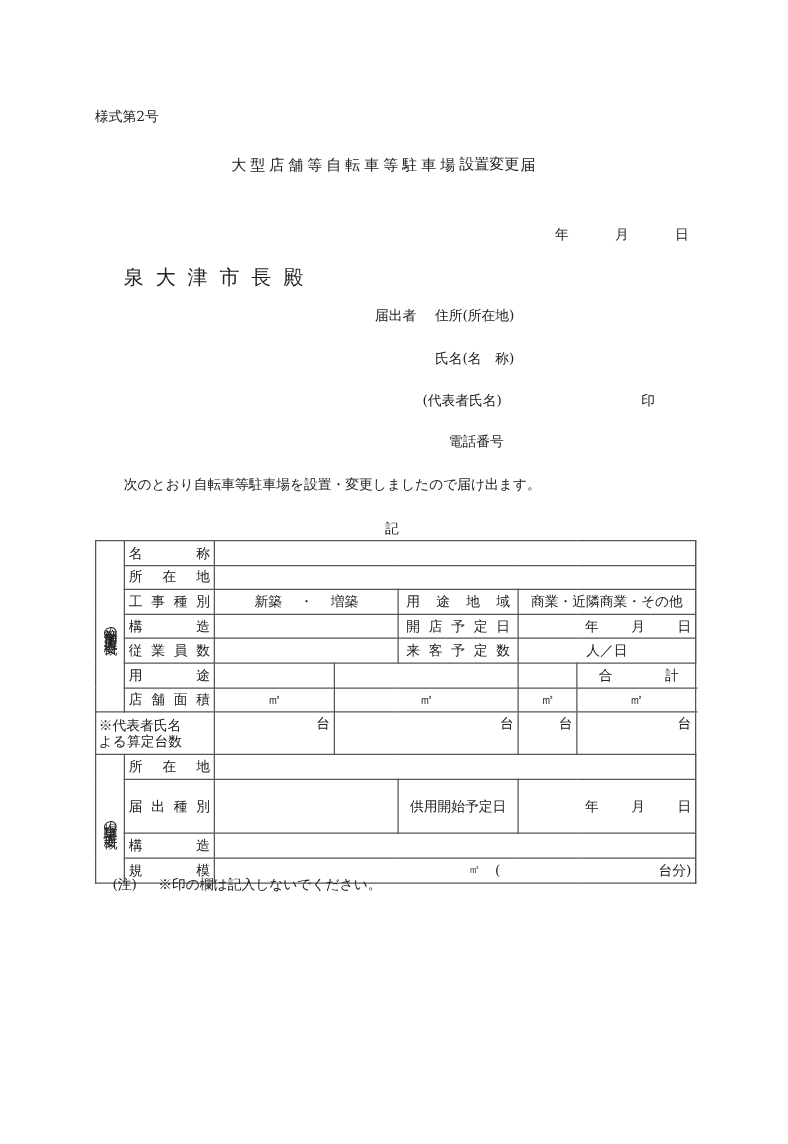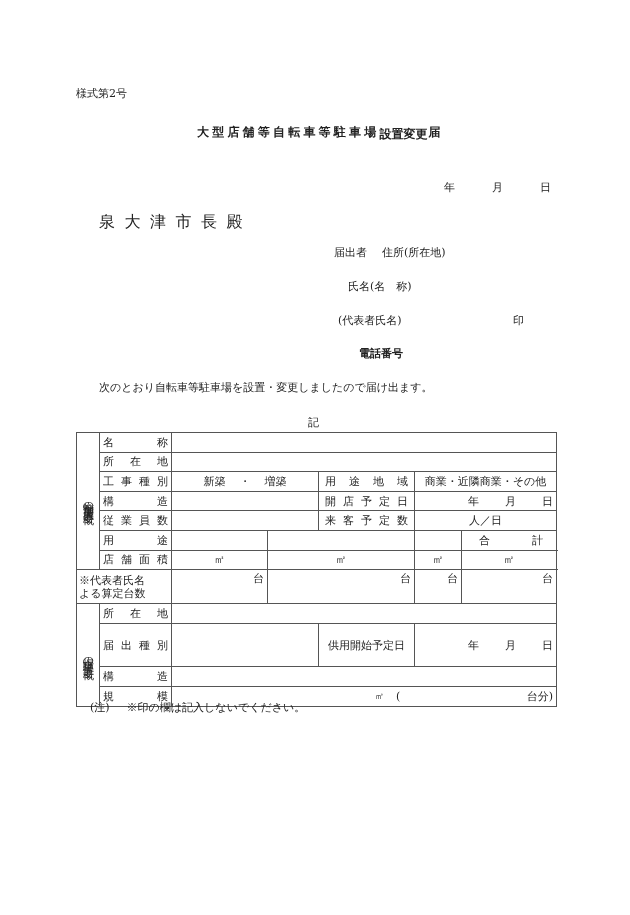--- a/index.html
+++ b/index.html
@@ -1,29 +1,29 @@
 <!DOCTYPE html>
 <html><head>
 <meta charset="utf-8">
 <style>
   html, body { margin:0; padding:0; background:#fff; }
   body { width:630px; height:915px; position:relative; font-family:"DejaVu Serif", "Liberation Serif", serif; color:#222; font-size:11px; overflow:hidden; }
   .abs { position:absolute; white-space:nowrap; }
   .form-no { left:76px; top:86px; font-size:11px; }
-  .title { left:197px; top:124px; font-size:12px; letter-spacing:3.2px; display:flex; align-items:flex-end;font-weight:bold; }
+  .title { left:185px; top:124px; font-size:12px; letter-spacing:3.2px; display:flex; align-items:flex-start; }
   .title .stack { display:inline-flex; flex-direction:row; line-height:14px; letter-spacing:0; margin:0 1px 0 0; }
   .title .tail { letter-spacing:0; }
   .date { left:444px; top:180px; word-spacing:0; }
   .date span { display:inline-block; }
   .addressee { left:99px; top:212px; letter-spacing:9.5px; font-size:16px; }
-  .applicant { left:300px; top:245px;margin-left:34px; }
+  .applicant { left:300px; top:245px; }
   .name { left:348px; top:279px; }
   .rep { left:338px; top:313px; }
   .seal { left:513px; top:313px; }
-  .phone { left:359px; top:346px;font-weight:bold; }
+  .phone { left:359px; top:346px; }
   .body-text { left:99px; top:380px;text-align:center; }
   .ki { left:308px; top:415px; }
   .note { left:90px; top:700px; }
 
   table.form { position:absolute; left:76px; top:432px; width:480px; border-collapse:collapse; table-layout:fixed; }
   table.form td { border:1px solid #555; height:18.6px; padding:0 3px; font-size:11px; line-height:13px; vertical-align:middle; overflow:hidden; }
   table.form { border:1.5px solid #555; }
   .vert { writing-mode:vertical-rl; text-orientation:upright; text-align:center; letter-spacing:-1px; font-size:11px; padding:0 !important; }
   .label { display:flex; justify-content:space-between; }
   .r { text-align:center; }

